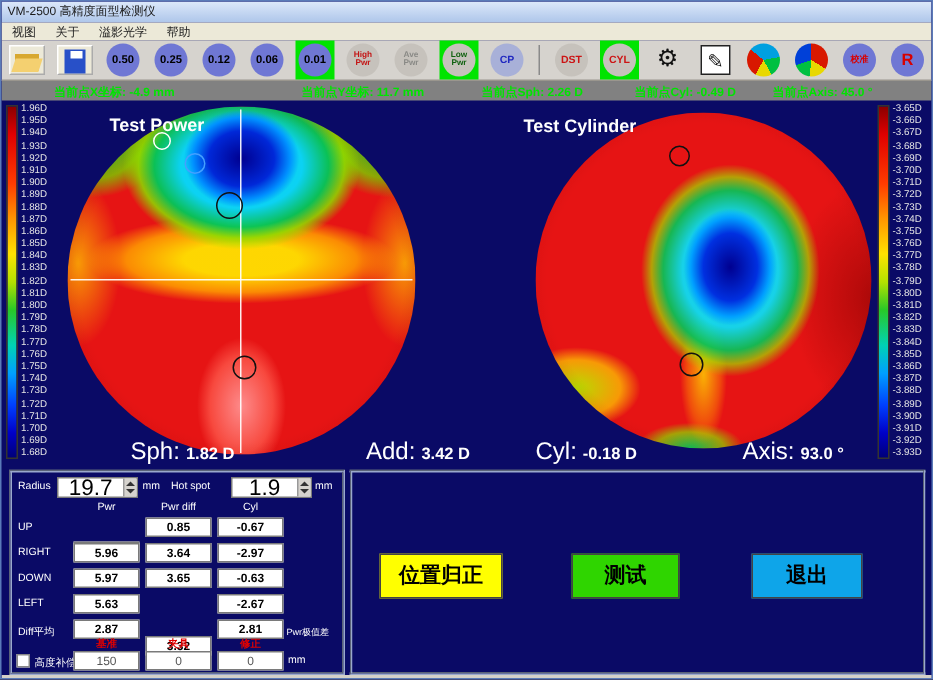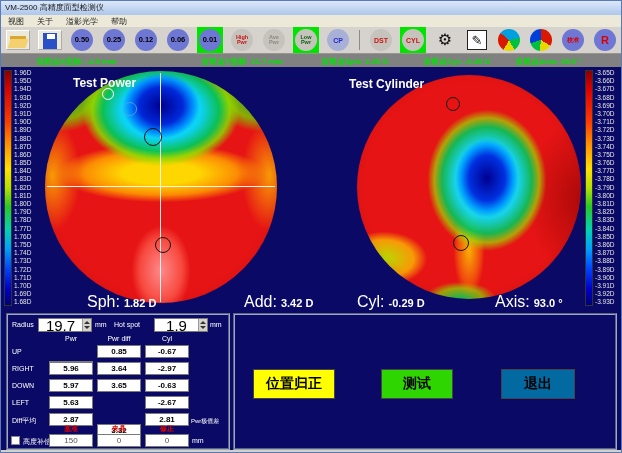--- a/index.html
+++ b/index.html
@@ -87,21 +87,21 @@
   .spin-arrows i.dn{border-top:3px solid #333;}
   .cellbox{position:absolute;width:44px;height:13px;background:#fff;border:1px solid #7a7a7a;
     color:#000;font-size:8px;font-weight:bold;text-align:center;line-height:12px;}
   .cellbox.gray{color:#555;font-weight:normal;}
   .rowlab{position:absolute;color:#fff;font-size:7px;white-space:nowrap;}
   .chk{position:absolute;width:9px;height:9px;background:#fff;border:1px solid #888;}
   .act{position:absolute;height:30px;border:1px solid #444;font-family:"Liberation Sans",sans-serif;
     font-size:14px;font-weight:bold;color:#000;cursor:pointer;padding:0;}
   .act.yellow{background:#ffff00;}
   .act.green{background:#2fd500;}
-  .act.red{background:#0369a1;}
+  .act.red{background:#0ea5e9;}
   .bottom-strip{position:absolute;left:0;top:449px;width:622px;height:4px;background:#d4d0c8;}
 </style>
 </head>
 <body>
 
 <div class="window">
 
   <div class="titlebar">
     <span>VM-2500 高精度面型检测仪</span>
   </div>
@@ -270,21 +270,21 @@
   <div class="map-title" style="left:72px;top:75px">Test Power</div>
   <div class="map-title" style="left:348px;top:76px">Test Cylinder</div>
 
   <div class="val-group" style="left:86px">
     <span class="vlabel">Sph:</span><span class="vvalue">1.82 D</span>
   </div>
   <div class="val-group" style="left:243px">
     <span class="vlabel">Add:</span><span class="vvalue">3.42 D</span>
   </div>
   <div class="val-group" style="left:356px">
-    <span class="vlabel">Cyl:</span><span class="vvalue">-0.29 D</span>
+    <span class="vlabel">Cyl:</span><span class="vvalue">-0.18 D</span>
   </div>
   <div class="val-group" style="left:494px">
     <span class="vlabel">Axis:</span><span class="vvalue">93.0 °</span>
   </div>
 
   <div class="panel measure-panel" id="measure-panel">
     <span class="mp-label" style="left:4px;top:6px">Radius</span>
     <div class="spin" style="left:30px;top:3px;width:54px">
       <span class="spin-val">19.7</span>
       <span class="spin-arrows">

